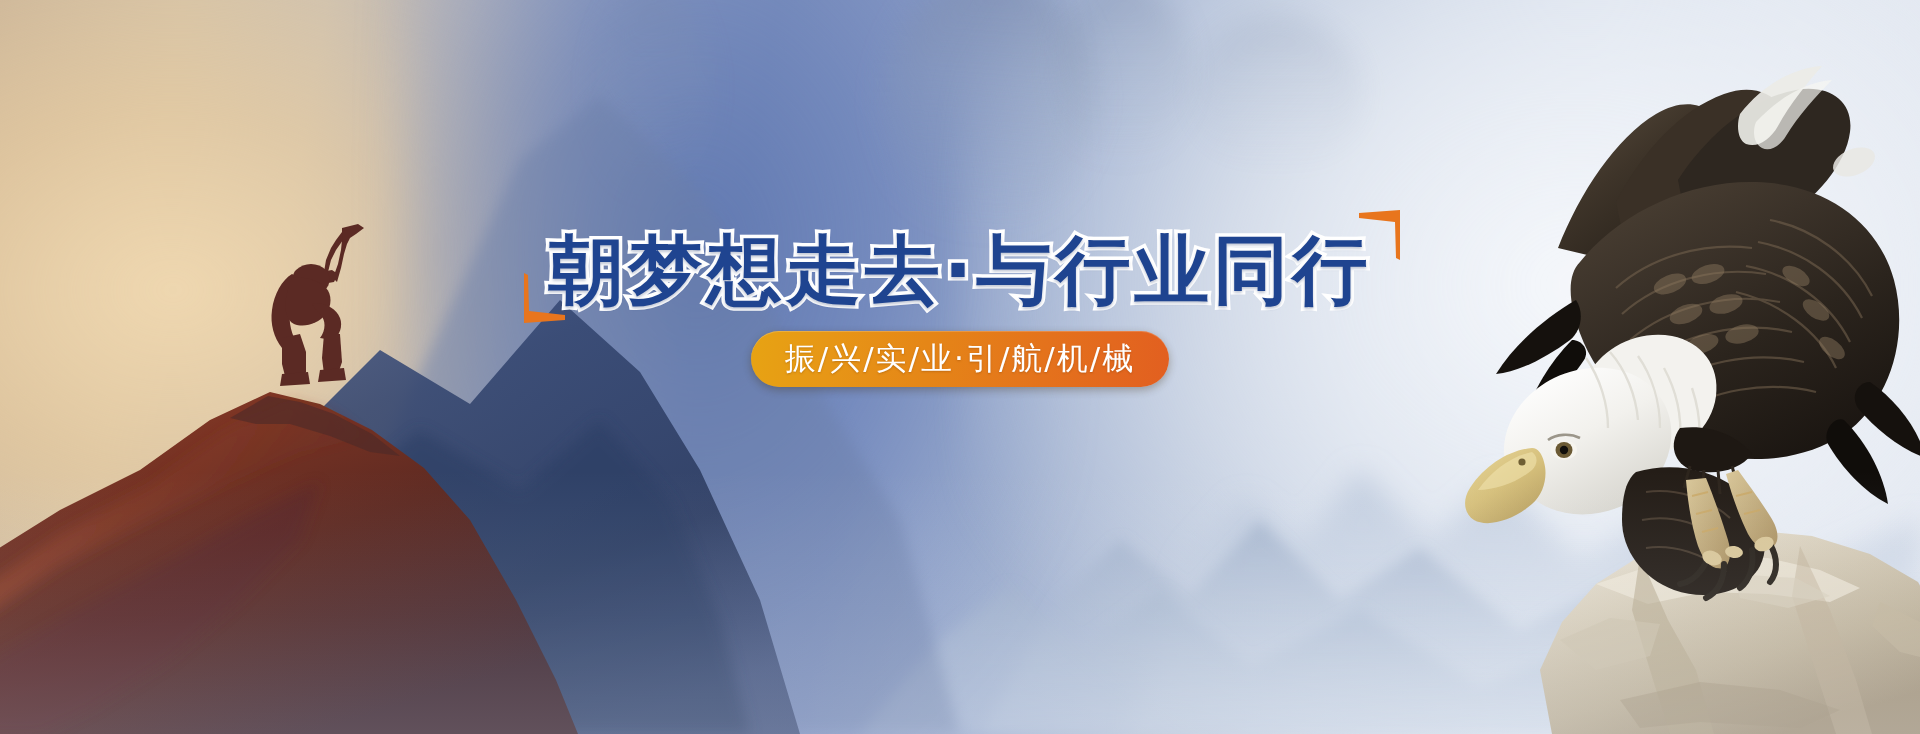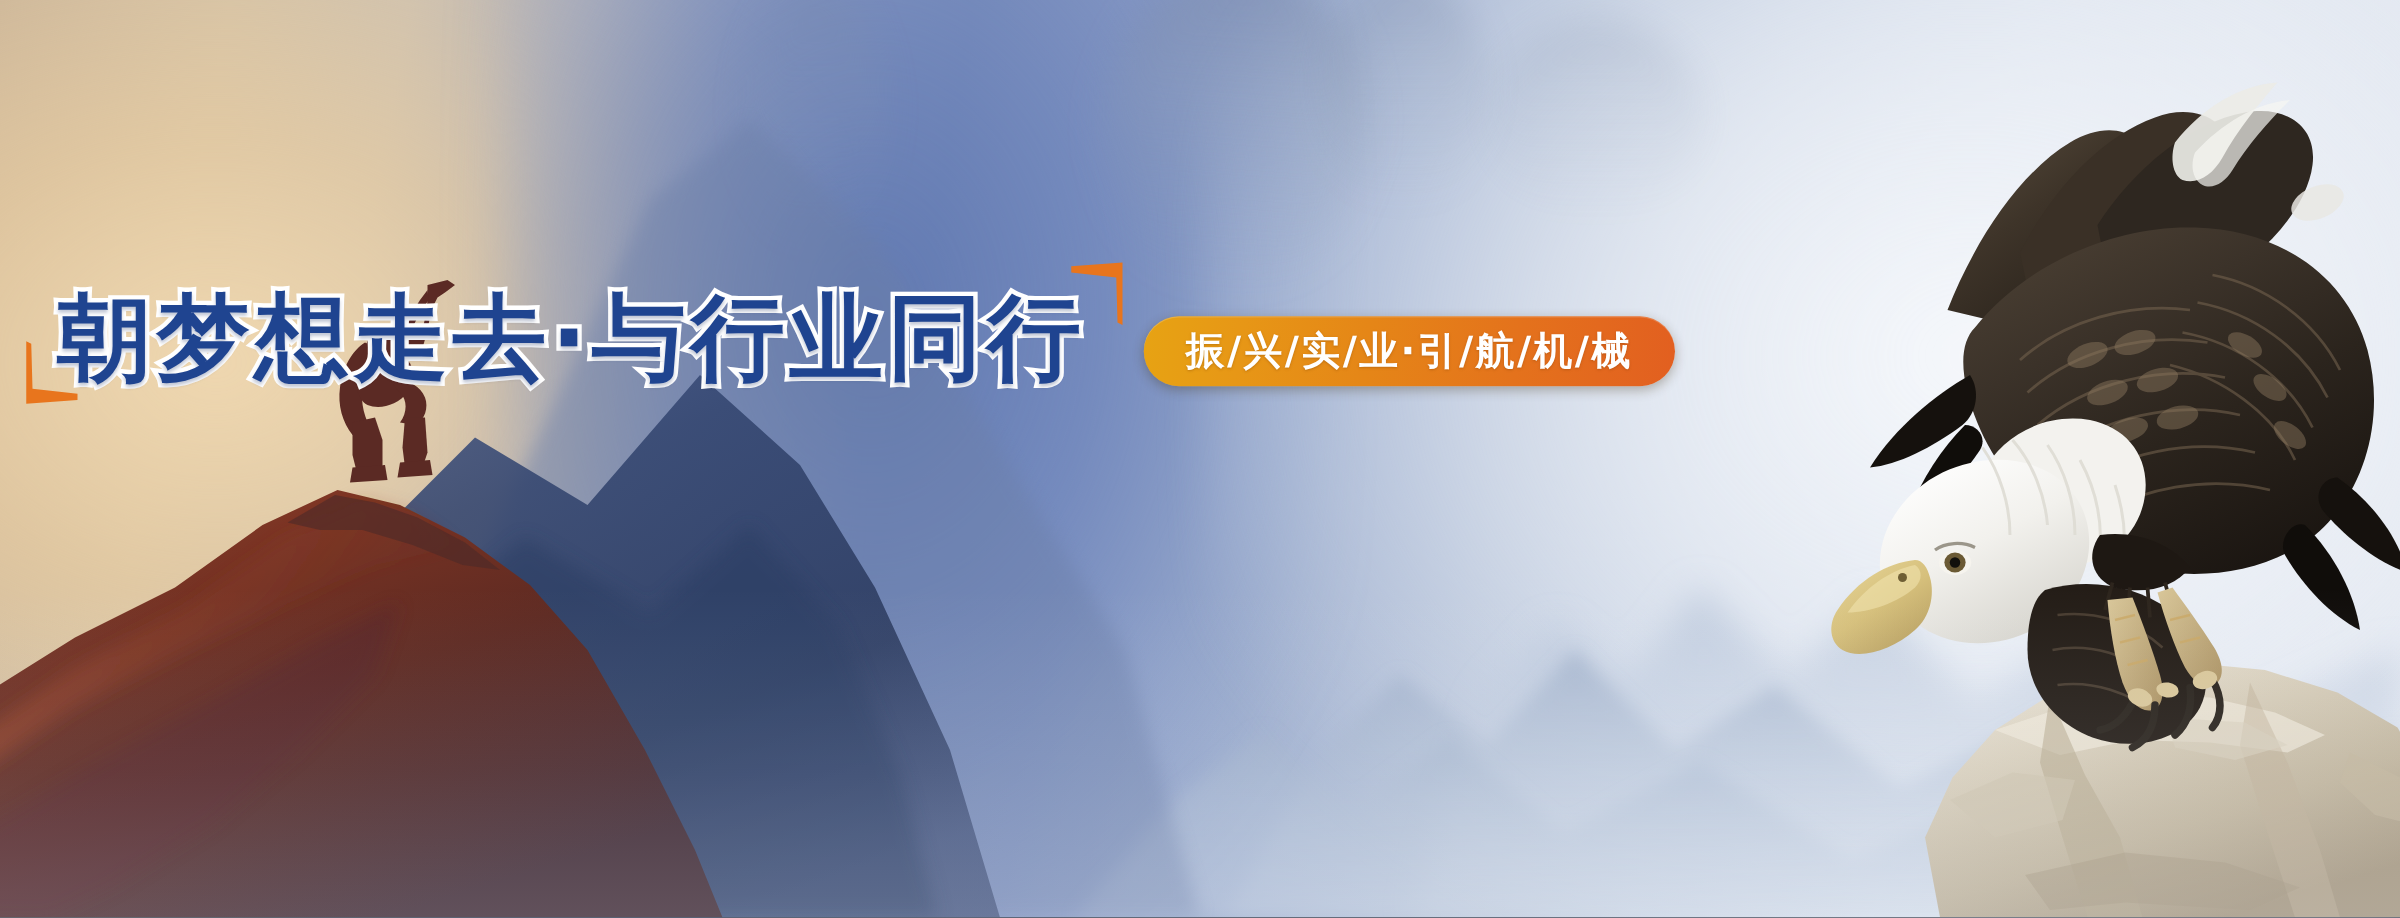--- a/index.html
+++ b/index.html
@@ -127,21 +127,21 @@
   }
   .rock svg { width: 100%; height: 100%; display: block; }
 
   
   .textblock {
     position: absolute;
     left: 0;
     right: 0;
     top: 230px;
     display: flex;
-    flex-direction: row;
+    flex-direction: column;
     align-items: center;
     pointer-events: none;
   }
   .headline-wrap {
     position: relative;
     display: inline-block;
     padding: 0 46px;
   }
   .headline {
     font-family: "DejaVu Sans", "Liberation Sans", sans-serif;
@@ -183,21 +183,21 @@
       #e58617 42%,
       #e4721c 70%,
       #e25f20 100%);
     box-shadow:
       0 3px 9px rgba(60,40,10,0.32),
       inset 0 1px 0 rgba(255,255,255,0.18);
   }
   .pill-text {
     font-family: "DejaVu Sans", "Liberation Sans", sans-serif;
     font-size: 31px;
-    font-weight: bold;
+    font-weight: normal;
     color: #ffffff;
     letter-spacing: 2px;
     white-space: nowrap;
     text-shadow: 0 1px 2px rgba(120,60,0,0.35);
   }
 
   
   .haze-bottom {
     position: absolute;
     left: 0; right: 0; bottom: 0;

